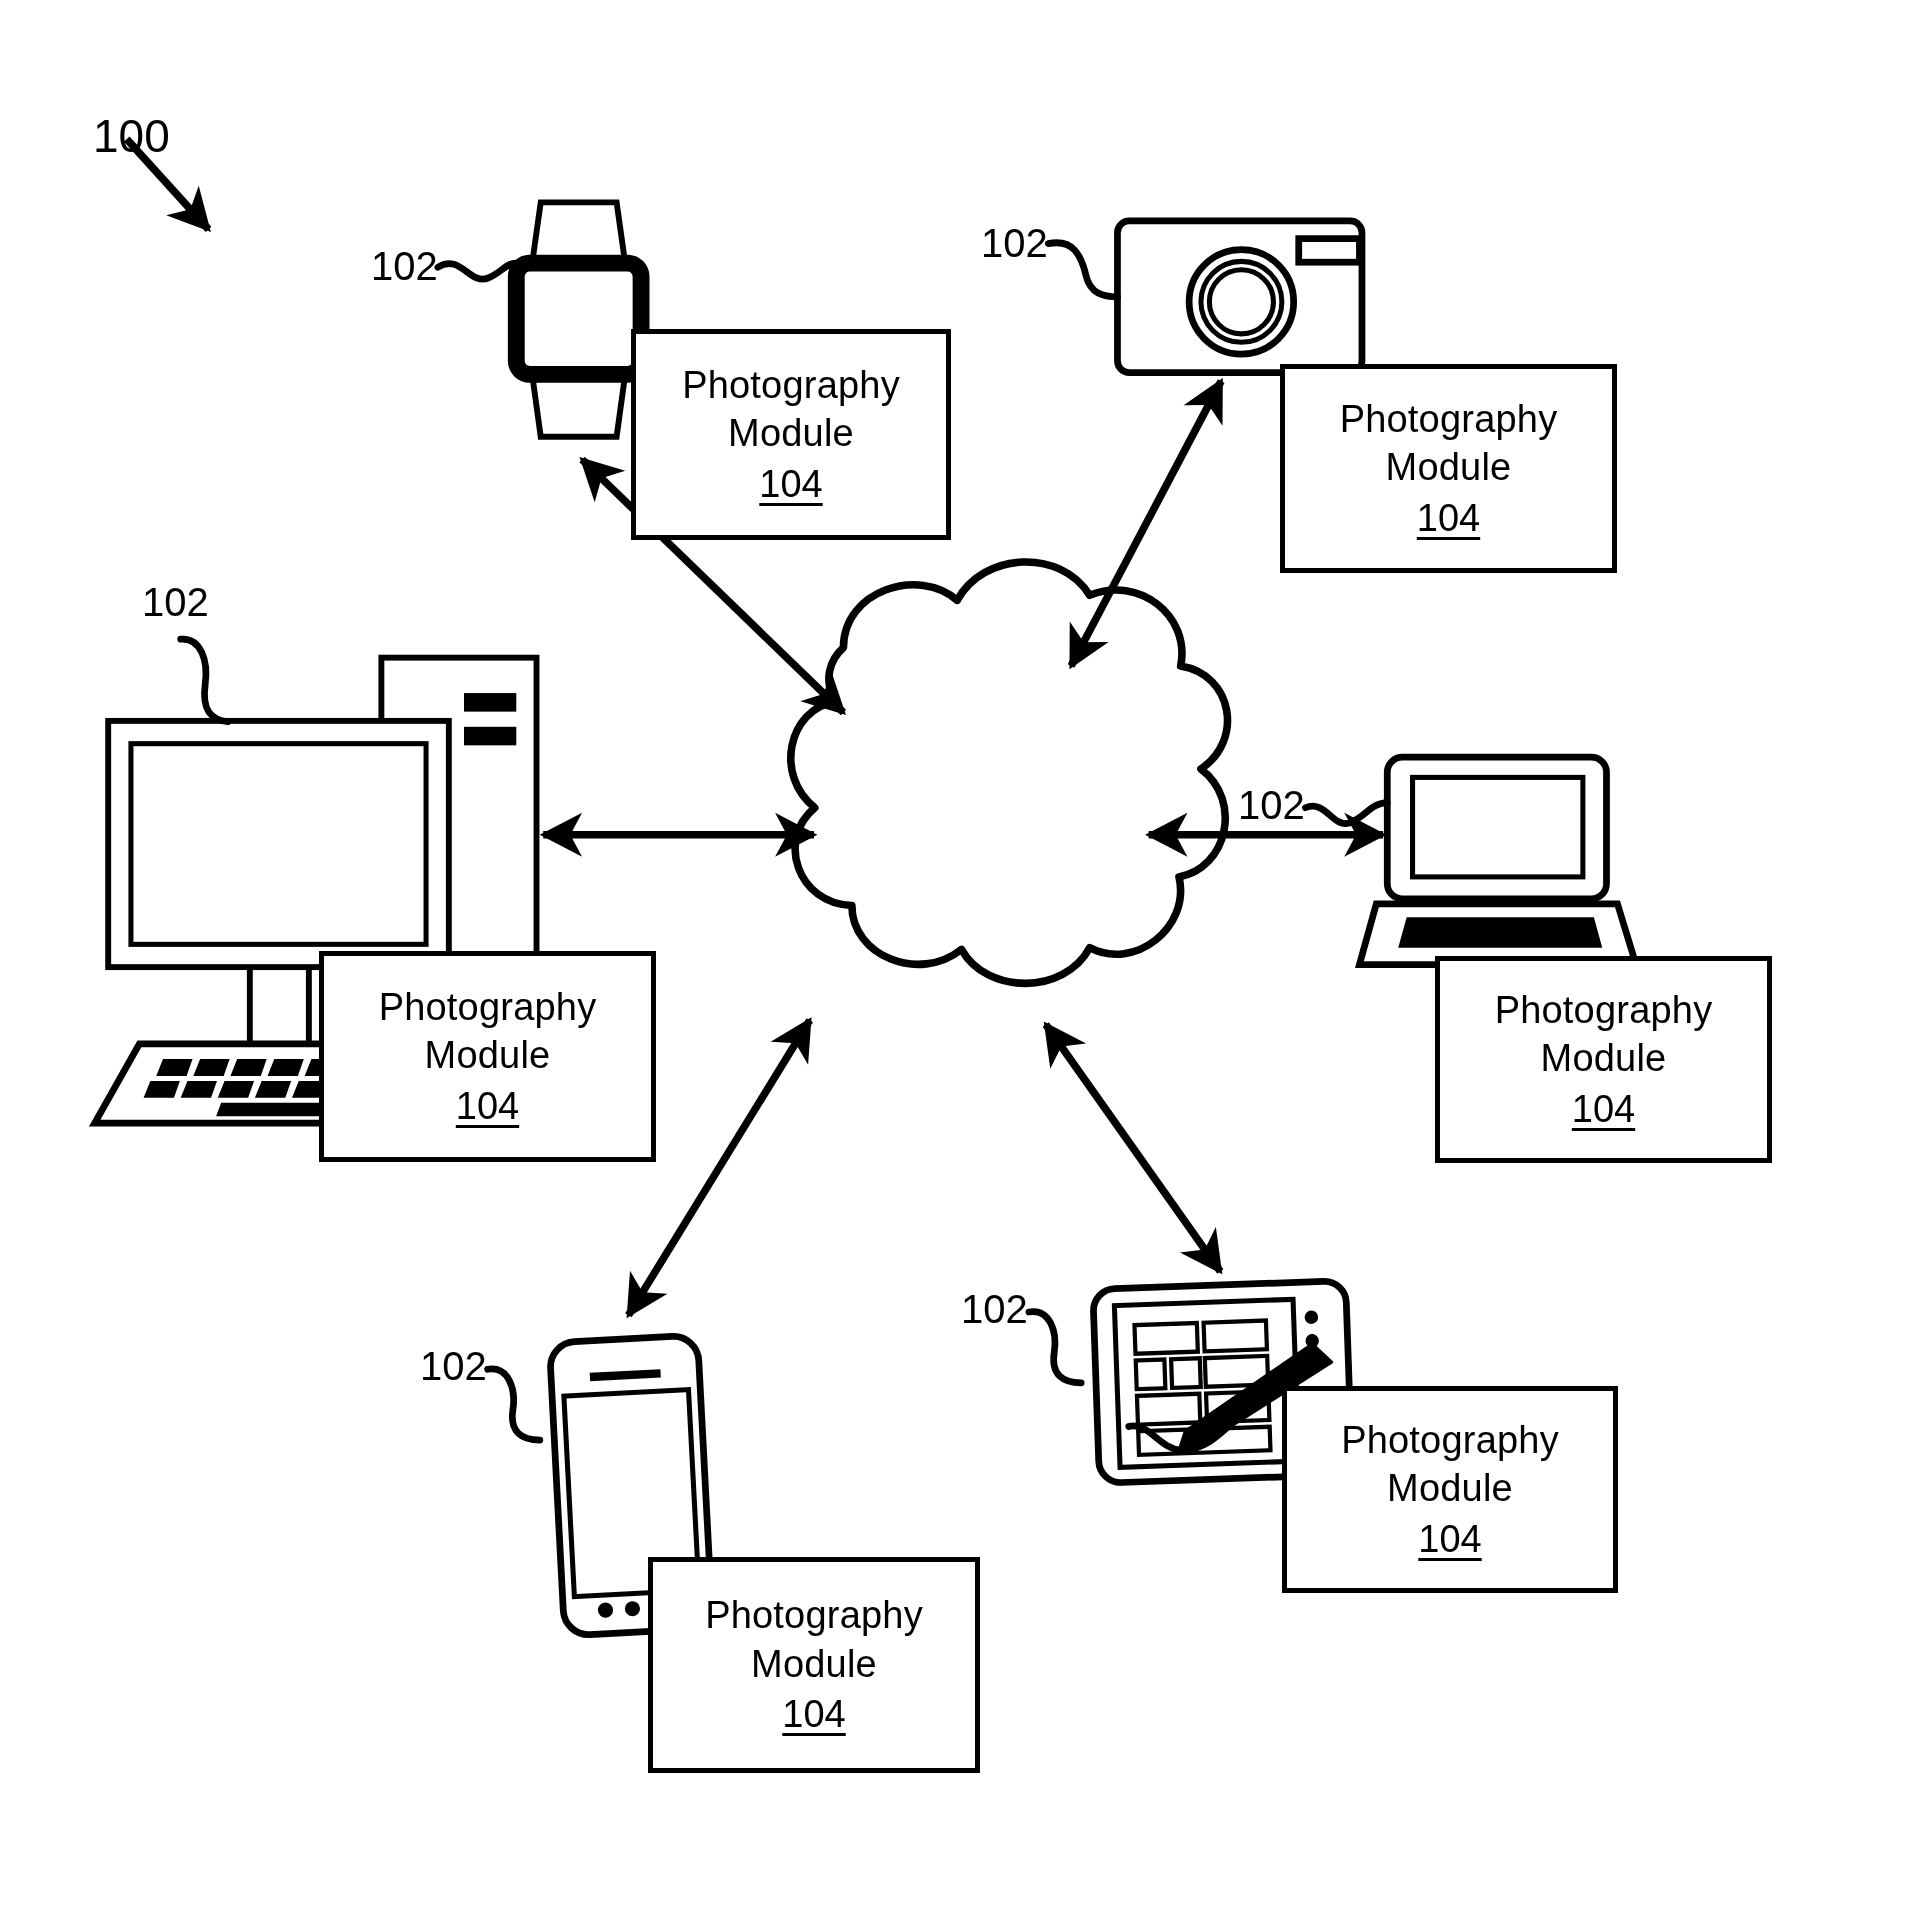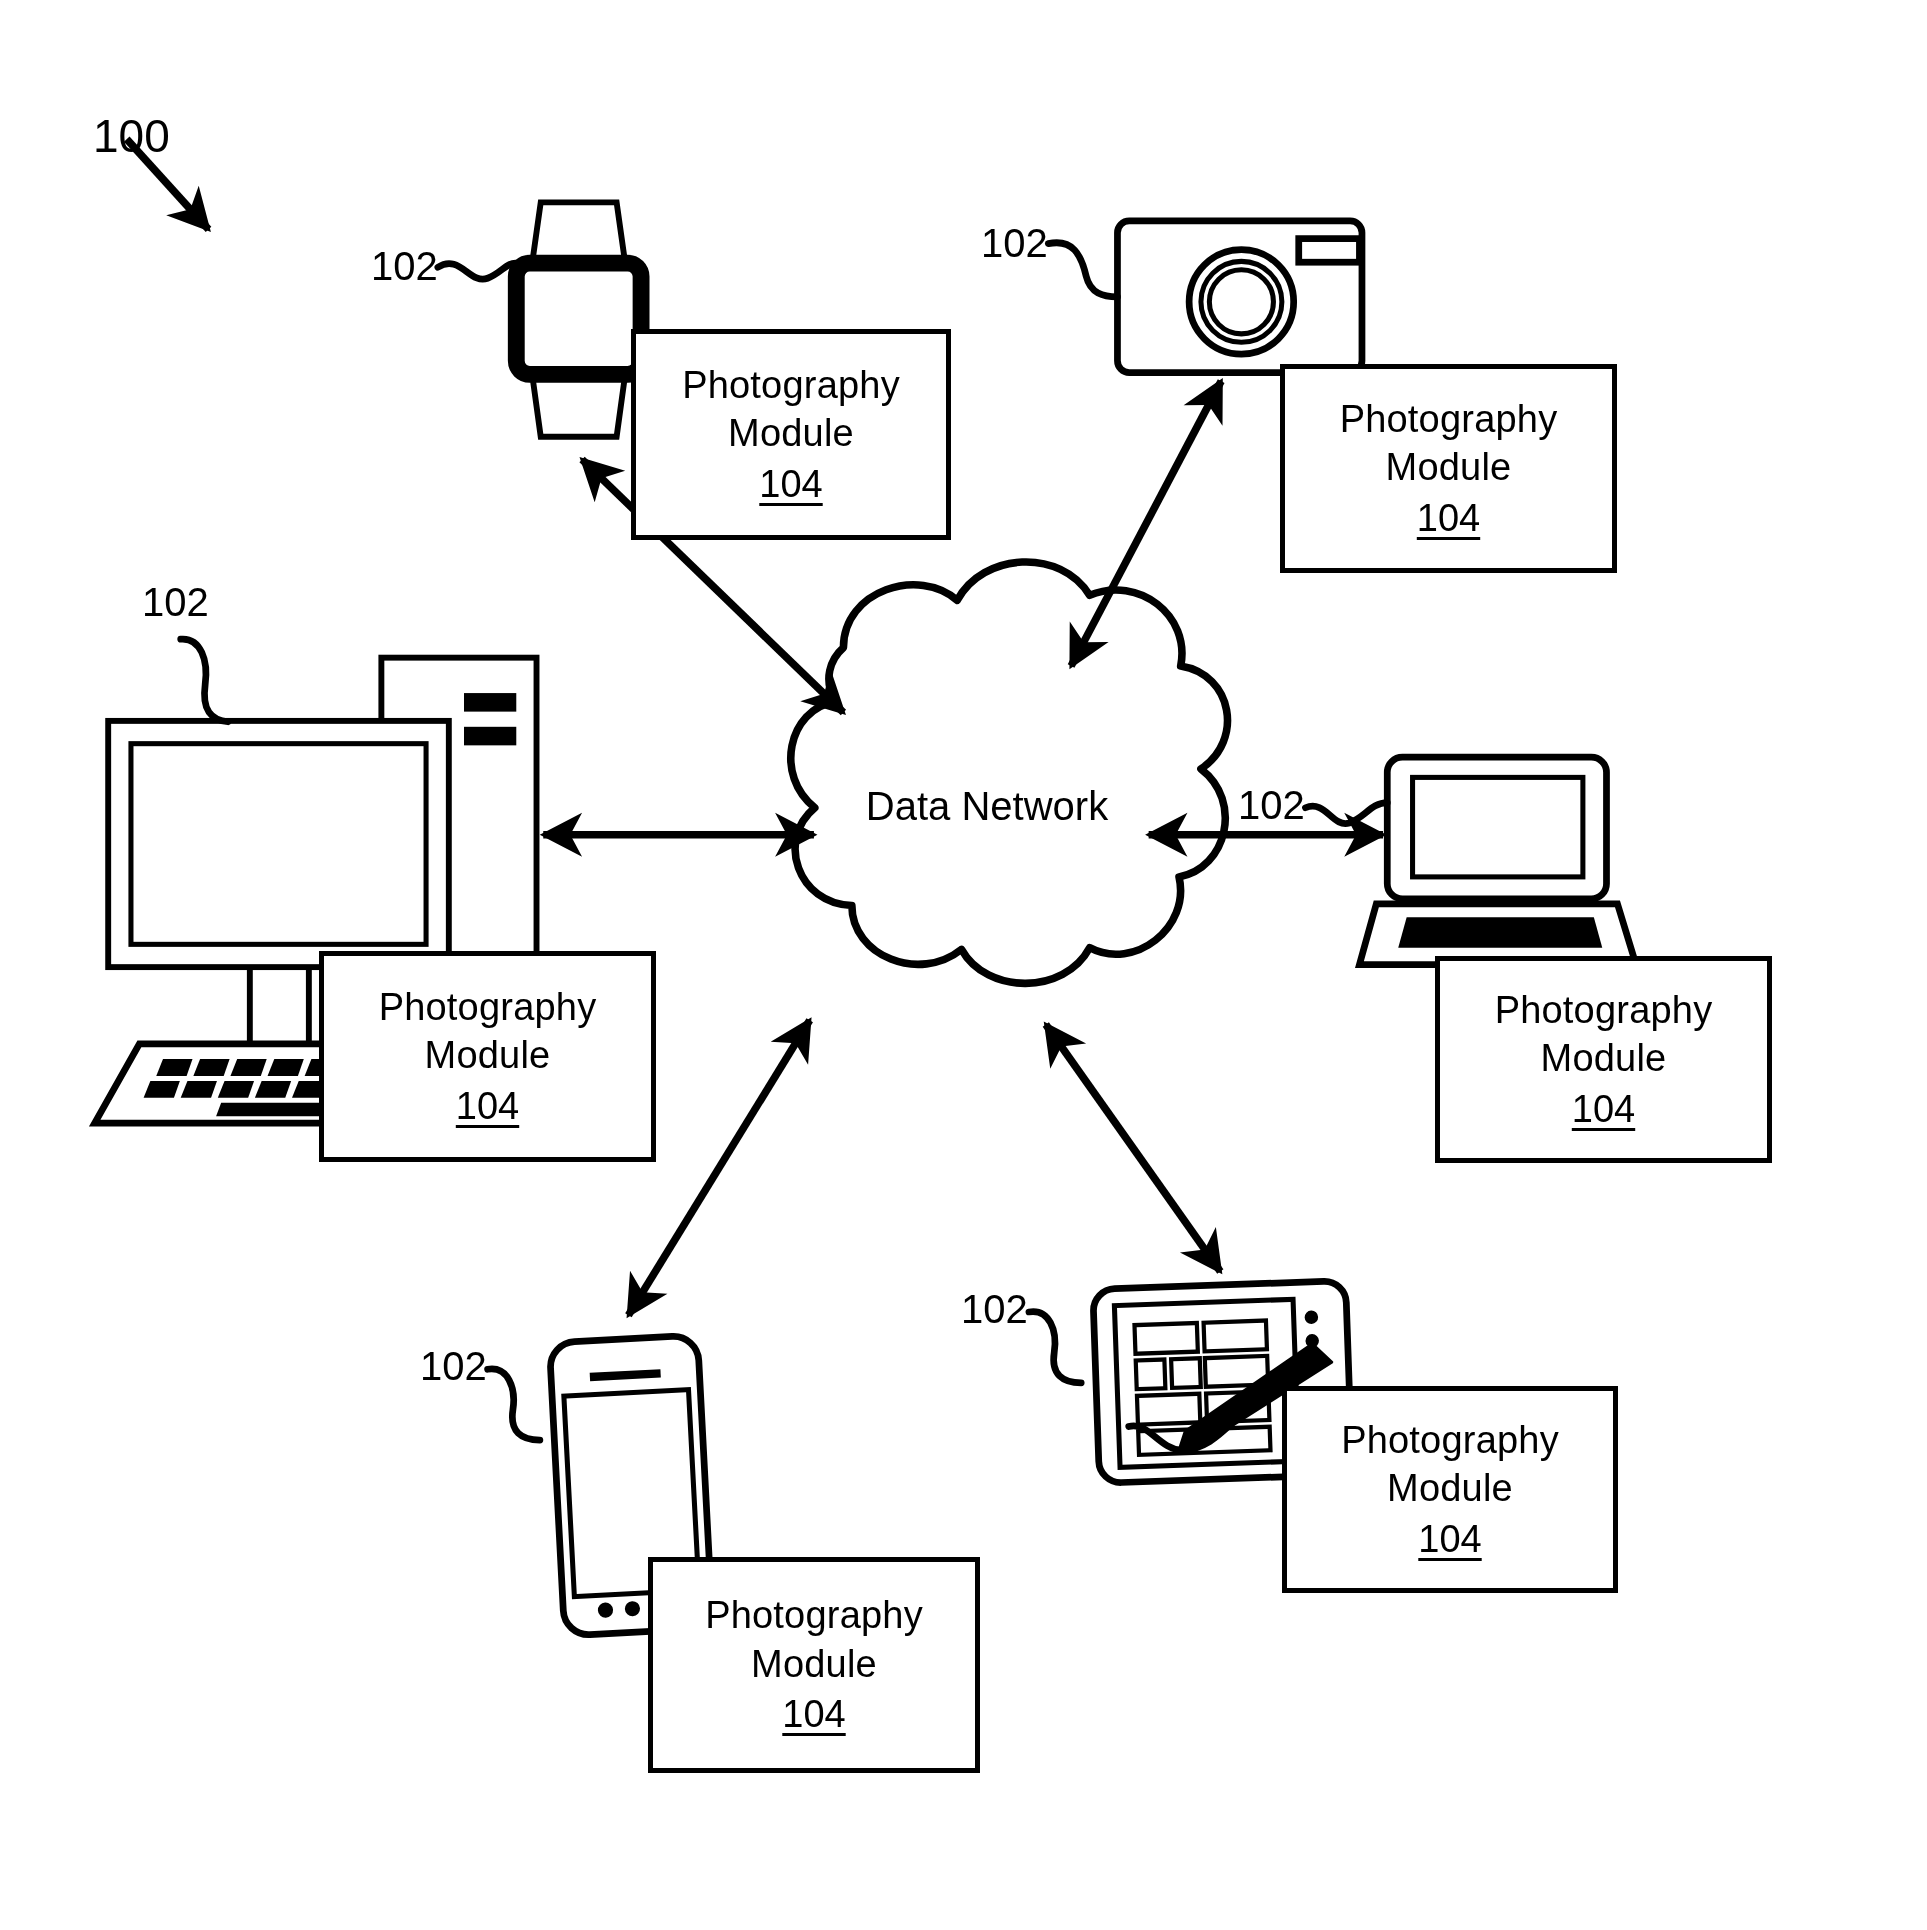--- a/index.html
+++ b/index.html
@@ -215,21 +215,20 @@
   <div class="fig-label" style="left:93px; top:131px; transform:translateY(-100%);">100</div>
 
   <div class="ref-label" style="left:371px; top:244px;">102</div>
   <div class="ref-label" style="left:981px; top:221px;">102</div>
   <div class="ref-label" style="left:142px; top:580px;">102</div>
   <div class="ref-label" style="left:1238px; top:783px;">102</div>
   <div class="ref-label" style="left:420px; top:1344px;">102</div>
   <div class="ref-label" style="left:961px; top:1287px;">102</div>
 
   <div class="cloud-text" style="left:734px; top:780px;">
-    <div>Data Network</div>
   </div>
 
   <div class="module-box" style="left:631px; top:329px; width:320px; height:211px;">
     <div class="module-title">Photography
 Module</div>
     <div class="module-ref">104</div>
   </div>
 
   <div class="module-box" style="left:1280px; top:364px; width:337px; height:209px;">
     <div class="module-title">Photography

